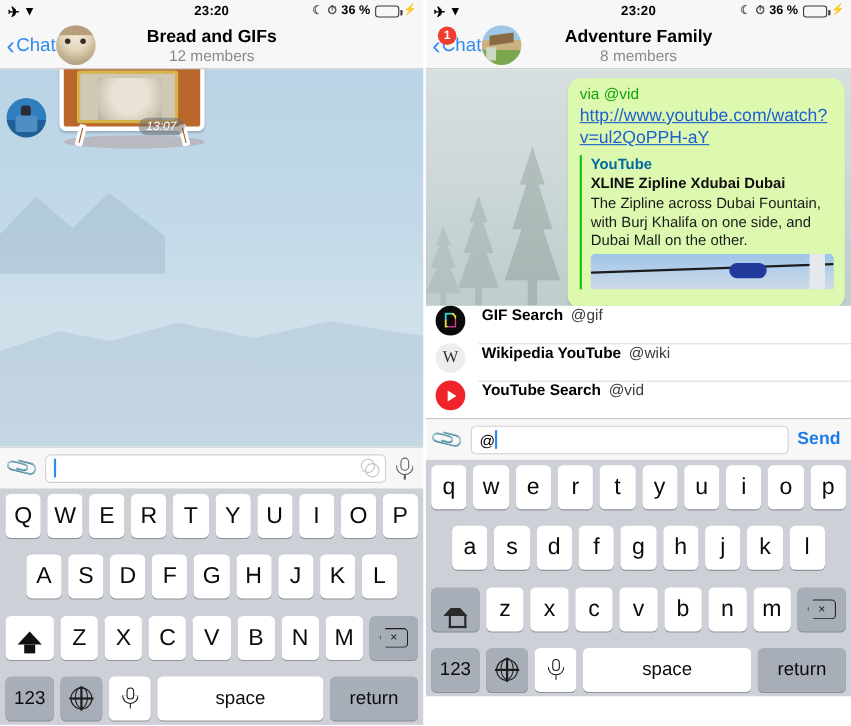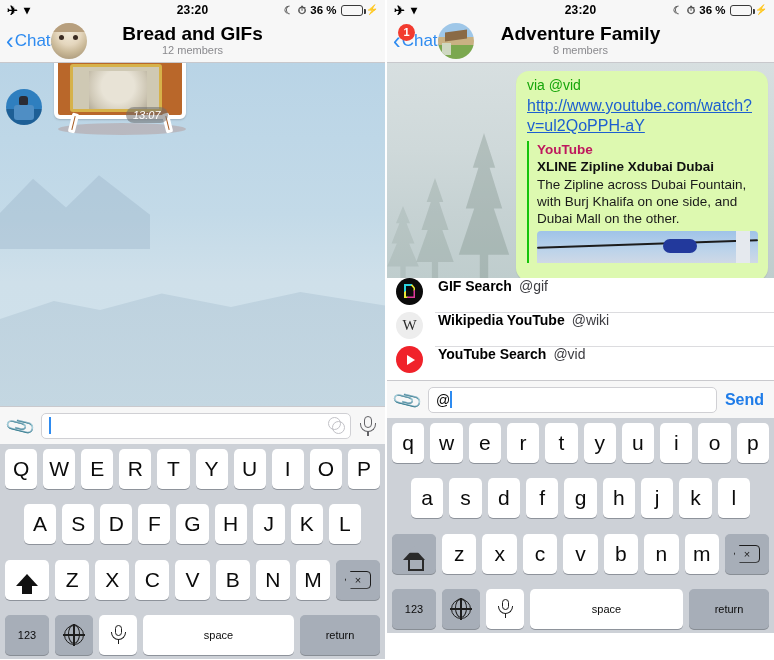--- a/index.html
+++ b/index.html
@@ -37,22 +37,22 @@
   }
   .back{ display:flex; align-items:center; padding-left:6px; color:#2e8bf0; position:relative; }
   .chev{ font-size:23px; font-weight:300; line-height:1; margin-right:1px; }
   .back-label{ font-size:17px; }
   .badge{
     position:absolute; left:11px; top:-6px; min-width:17px; height:17px;
     background:#f23b2f; color:#fff; border-radius:9px; font-size:11px; font-weight:bold;
     display:flex; align-items:center; justify-content:center; padding:0 4px; z-index:3;
   }
   .nav-titles{ position:absolute; left:0; right:0; text-align:center; pointer-events:none; }
-  .nav-title{ font-size:19px; font-weight:bold; color:#000; line-height:18px; }
-  .nav-sub{ font-size:11px; color:#8a8a8e; line-height:14px; }
+  .nav-title{ font-size:16px; font-weight:bold; color:#000; line-height:18px; }
+  .nav-sub{ font-size:14px; color:#8a8a8e; line-height:14px; }
   .avatar{
     position:absolute; right:8px; width:36px; height:36px; border-radius:50%;
     overflow:hidden; background:#ccc;
   }
   .av-cat{ background:
       radial-gradient(circle at 50% 28%, #f2ead9 0%, #e4d6bd 38%, #c9b897 62%, #9d8a6d 100%);
       position:relative;}
   .av-cat::before{content:"";position:absolute;left:8px;top:12px;width:5px;height:5px;border-radius:50%;background:#3a2b22;box-shadow:14px 0 0 #3a2b22;}
   .av-cat::after{content:"";position:absolute;left:0;top:0;width:36px;height:9px;background:#b79f7e;}
   .av-house{ background:linear-gradient(#9fc7e8 0 38%, #c9b183 38% 62%, #7ba84f 62% 100%); position:relative;}
@@ -127,21 +127,21 @@
 
   
   .bubble-link{
     position:absolute; left:129px; top:8px; width:252px; min-height:210px;
     background:#ddf9b0; border-radius:13px; box-shadow:0 1px 1px rgba(0,0,0,.1);
     padding:6px 10px 0 11px;
   }
   .link-url{ color:#1d5fd0; text-decoration:underline; font-size:16px; line-height:20px;
     word-break:break-all; margin-top:1px; }
   .preview{ border-left:2.5px solid #16c40a; padding-left:8px; margin-top:5px; }
-  .pv-site{ color:#be185d; font-size:13.5px; font-weight:bold; line-height:17px;}
+  .pv-site{ color:#0369a1; font-size:13.5px; font-weight:bold; line-height:17px;}
   .pv-title{ color:#111; font-size:13.5px; font-weight:bold; line-height:18px; }
   .pv-desc{ color:#1a1a1a; font-size:13.5px; line-height:17px; }
   .pv-img{ margin-top:4px; height:32px; border-radius:4px 4px 0 0; overflow:hidden;
     background:linear-gradient(#9fc3e8 0%, #bcd3ea 60%, #cfd9e6 100%); position:relative;}
   .zip-cable{ position:absolute; left:0; top:12px; width:100%; height:2px; background:#1c1c1c;
     border-radius:2px; transform:rotate(-2deg); }
   .zip-rider{ position:absolute; left:57%; top:8px; width:34px; height:14px; border-radius:7px;
     background:#22399c; }
   .zip-tower{ position:absolute; right:8px; top:0; width:14px; height:32px; background:#e5e9ee;}
 
@@ -184,21 +184,21 @@
   
   .keyboard{ background:#cdd1d7; padding:5px 2px 4px; height:215px; display:flex; flex-direction:column; justify-content:space-between;}
   .krow{ display:flex; justify-content:center; gap:6px; padding:0 3px; }
   .krow.r2{ padding:0 22px; }
   .krow.r3{ padding:0 3px; }
   .key{ background:#fff; border-radius:5px; box-shadow:0 1px 0 rgba(100,105,115,.6);
     height:40px; flex:1; display:flex; align-items:center; justify-content:center;
     font-size:21px; color:#0b0b0b; }
   .key.dark{ background:#a7aeb8; box-shadow:0 1px 0 rgba(90,96,105,.6); }
   .key.shift, .key.del{ flex:0 0 44px; }
-  .krow.r4 .key{ height:40px; font-size:11px; }
+  .krow.r4 .key{ height:40px; font-size:17px; }
   .key.num{ flex:0 0 44px; font-size:15px;}
   .key.globe{ flex:0 0 38px; }
   .key.micro{ flex:0 0 38px; background:#fff; box-shadow:0 1px 0 rgba(100,105,115,.6);}
   .key.space{ flex:1 1 auto; }
   .key.ret{ flex:0 0 80px; }
   .shift-solid{ width:0;height:0; border-left:11px solid transparent; border-right:11px solid transparent;
     border-bottom:12px solid #111; position:relative; }
   .shift-solid::after{ content:""; position:absolute; left:-5px; top:12px; width:10px; height:8px; background:#111;}
   .shift-out{ width:0;height:0; border-left:11px solid transparent; border-right:11px solid transparent;
     border-bottom:12px solid #2a2a2a; position:relative; }

